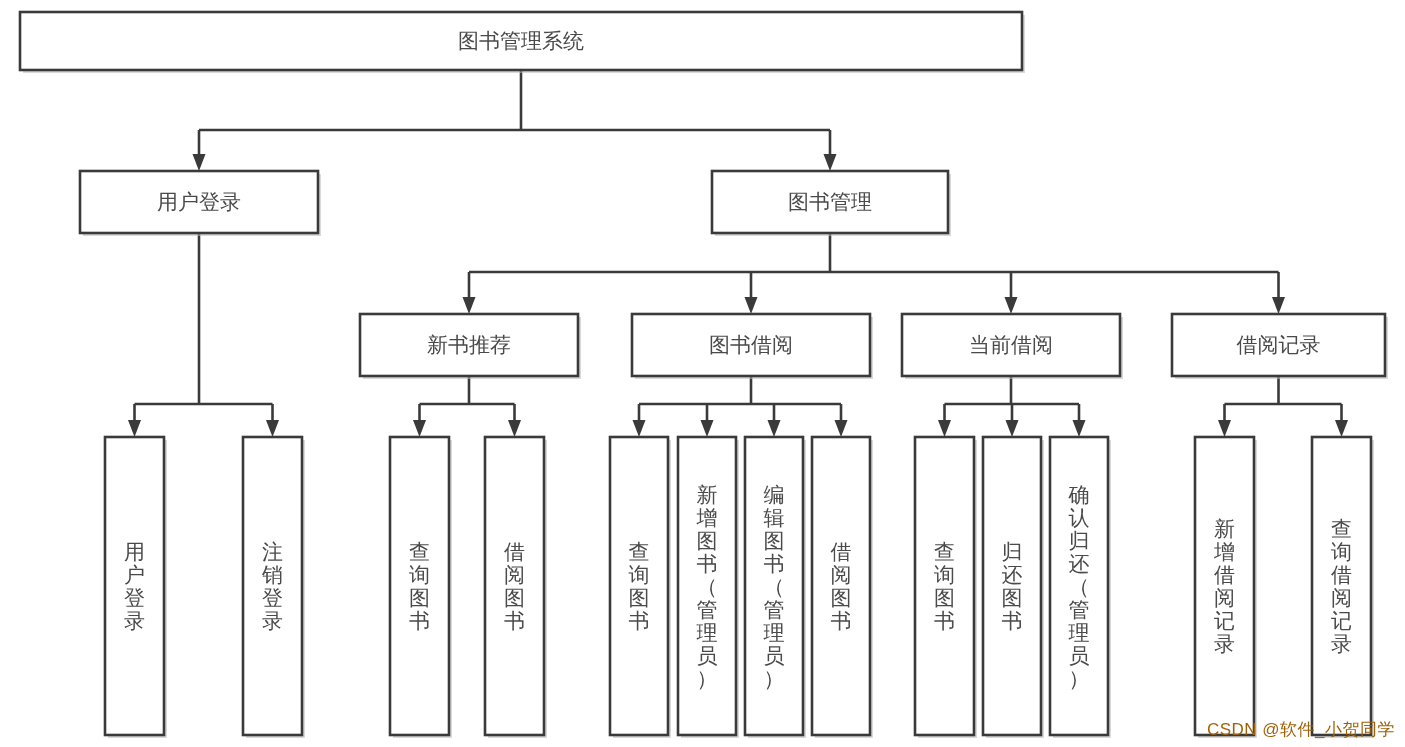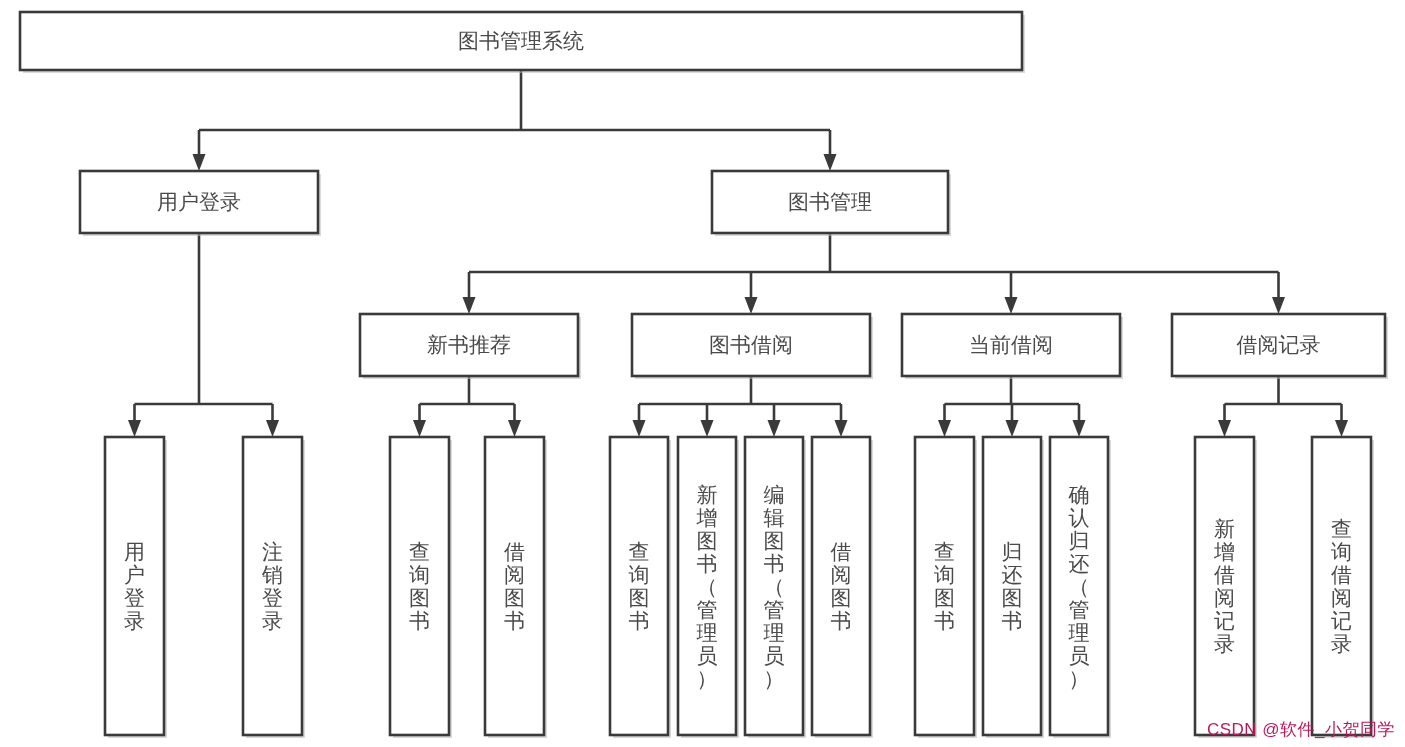--- a/index.html
+++ b/index.html
@@ -56,21 +56,21 @@
   }
   .arrow-head {
     fill: #3a3a3a;
   }
   .watermark {
     position: absolute;
     right: 10px;
     bottom: 6px;
     font-family: "Liberation Sans", "DejaVu Sans", sans-serif;
     font-size: 17px;
-    color: #be185d;
+    color: #a16207;
     white-space: nowrap;
     letter-spacing: 0.5px;
     user-select: none;
   }
 </style>
 </head>
 <body>
 
 <div id="diagram-root">
   <svg id="flow-svg" viewBox="0 0 1405 747" xmlns="http://www.w3.org/2000/svg">

